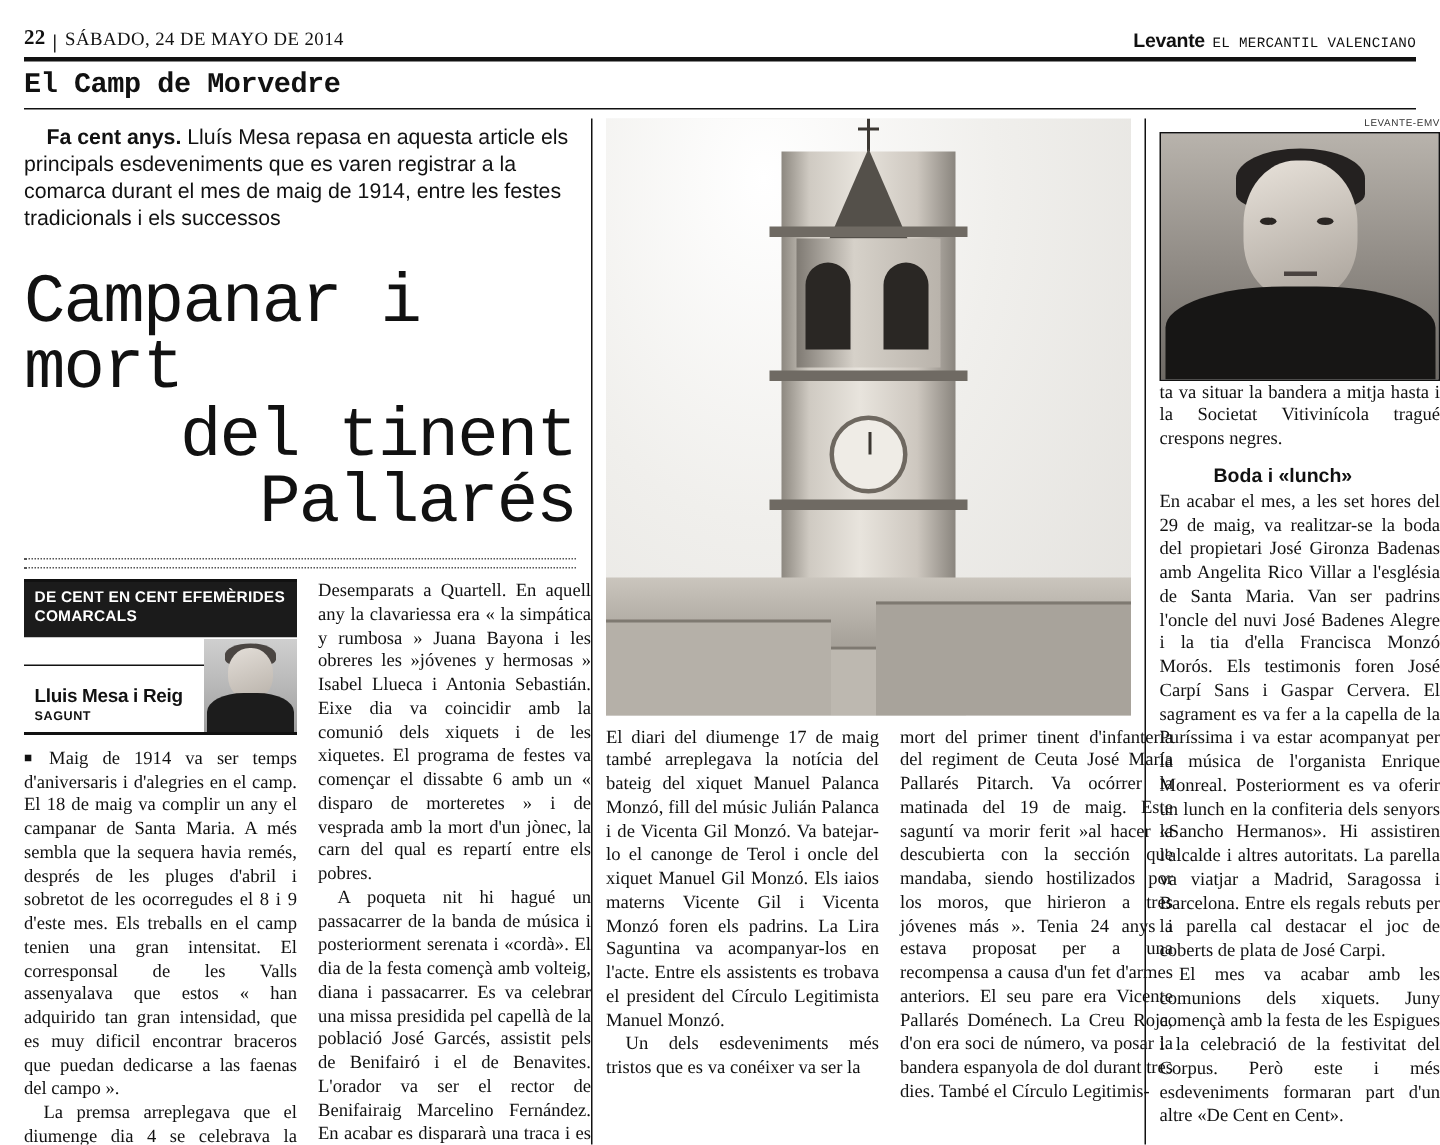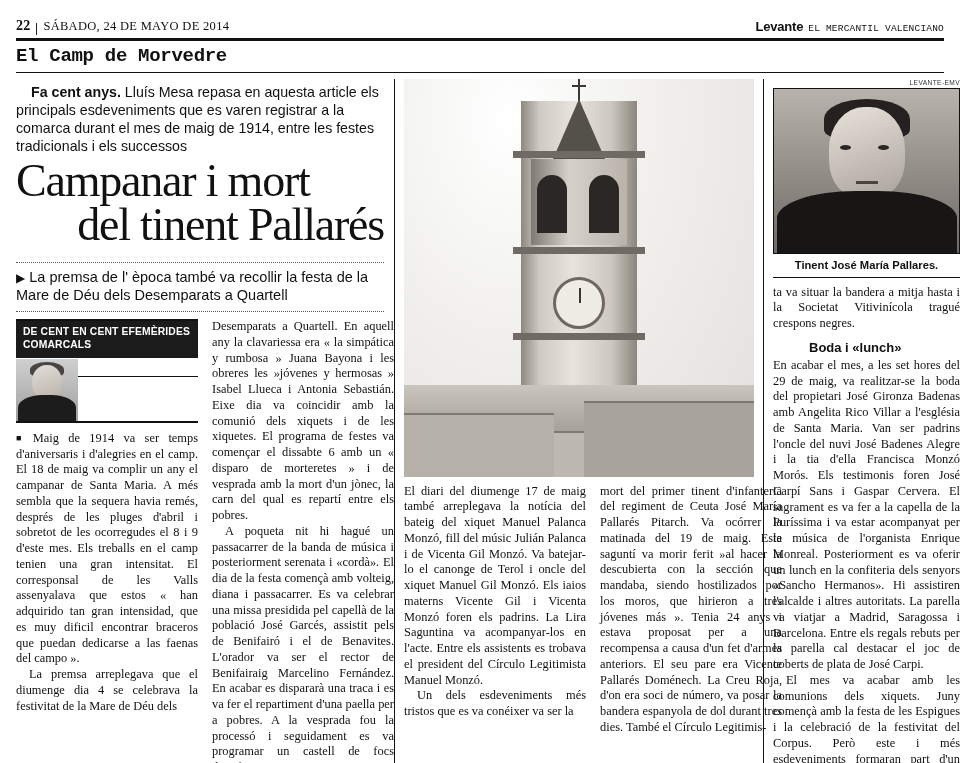--- a/index.html
+++ b/index.html
@@ -60,24 +60,24 @@
 
   
   .kicker{
     font-family:"Liberation Sans",sans-serif;
     font-size:14.2px;line-height:1.27;
     padding-top:4px;
   }
   .kicker b{font-weight:bold;margin-left:15px;}
 
   .headline{
-    font-family:Liberation Serif, serif;
+    font-family:Liberation Mono, monospace;
     font-size:46px;line-height:.97;
     letter-spacing:-1.2px;
-    margin:4px 0 14px 0;
+    margin:25px 0 14px 0;
   }
   .headline .l2{display:block;text-align:right;}
 
   .subhead-rule-dot{
     border-top:1px dotted #555;height:0;margin:2px 0 5px 0;
   }
   .subhead{
     font-family:"Liberation Sans",sans-serif;
     font-size:14.5px;line-height:1.25;
     padding-bottom:5px;
@@ -288,33 +288,33 @@
       <div class="kicker">
         <b>Fa cent anys.</b><span> Lluís Mesa repasa en aquesta article els principals esdeveniments que es varen registrar a la comarca durant el mes de maig de 1914, entre les festes tradicionals i els successos</span>
       </div>
 
       <div class="headline">
         <span>Campanar i mort</span>
         <span class="l2">del tinent Pallarés</span>
       </div>
 
       <div class="subhead-rule-dot"></div>
-      <div class="subhead">
-        <span class="tri">▶</span>
-        <span>La premsa de l' època també va recollir la festa de la Mare de Déu dels Desemparats a Quartell</span>
-      </div>
       <div class="subhead-rule-dot"></div>
 
       <div class="twocol">
 
         <div class="c">
           <div class="authorbox">
             <div class="ab-head">DE CENT EN CENT EFEMÈRIDES COMARCALS</div>
             <div class="ab-body">
               <div class="ab-sep"></div>
+              <div class="ab-name-wrap">
+                <div class="ab-name">Lluis Mesa i Reig</div>
+                <div class="ab-city">SAGUNT</div>
+              </div>
               <div class="ab-photo">
                 <div class="hair"></div>
                 <div class="head"></div>
                 <div class="body"></div>
               </div>
             </div>
           </div>
 
           <div class="body">
             <p class="first sq">Maig de 1914 va ser temps d'aniversaris i d'alegries en el camp. El 18 de maig va complir un any el campanar de Santa Maria. A més sembla que la sequera havia remés, després de les pluges d'abril i sobretot de les ocorregudes el 8 i 9 d'este mes. Els treballs en el camp tenien una gran intensitat. El corresponsal de les Valls assenyalava que estos « han adquirido tan gran intensidad, que es muy dificil encontrar braceros que puedan dedicarse a las faenas del campo ».</p>
@@ -376,21 +376,20 @@
         <div class="portrait-credit">LEVANTE-EMV</div>
         <div class="portrait">
           <div class="p-hair"></div>
           <div class="p-head"></div>
           <div class="p-eye l"></div>
           <div class="p-eye r"></div>
           <div class="p-mouth"></div>
           <div class="p-body"></div>
         </div>
       </div>
-      <div class="portrait-caption">Tinent José María Pallares.</div>
 
       <div class="body">
         <p class="first">ta va situar la bandera a mitja hasta i la Societat Vitivinícola tragué crespons negres.</p>
       </div>
 
       <div class="subhead2">Boda i «lunch»</div>
 
       <div class="body">
         <p class="first">En acabar el mes, a les set hores del 29 de maig, va realitzar-se la boda del propietari José Gironza Badenas amb Angelita Rico Villar a l'església de Santa Maria. Van ser padrins l'oncle del nuvi José Badenes Alegre i la tia d'ella Francisca Monzó Morós. Els testimonis foren José Carpí Sans i Gaspar Cervera. El sagrament es va fer a la capella de la Puríssima i va estar acompanyat per la música de l'organista Enrique Monreal. Posteriorment es va oferir un lunch en la confiteria dels senyors «Sancho Hermanos». Hi assistiren l'alcalde i altres autoritats. La parella va viatjar a Madrid, Saragossa i Barcelona. Entre els regals rebuts per la parella cal destacar el joc de coberts de plata de José Carpi.</p>
         <p>El mes va acabar amb les comunions dels xiquets. Juny començà amb la festa de les Espigues i la celebració de la festivitat del Corpus. Però este i més esdeveniments formaran part d'un altre «De Cent en Cent».</p>

